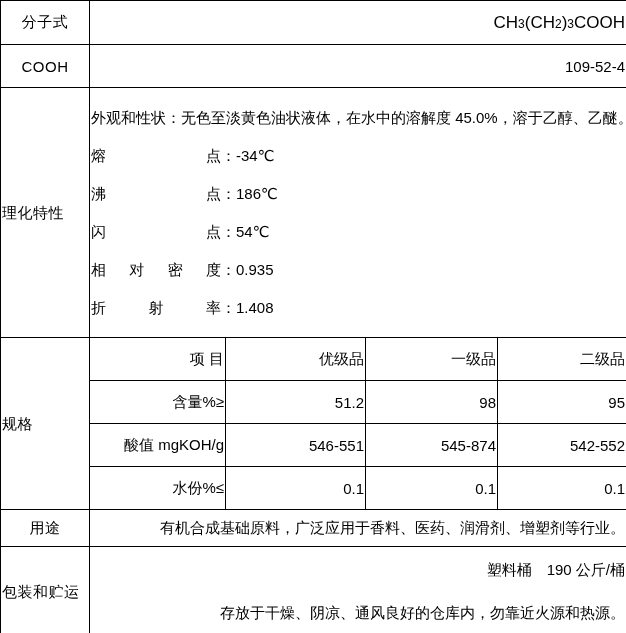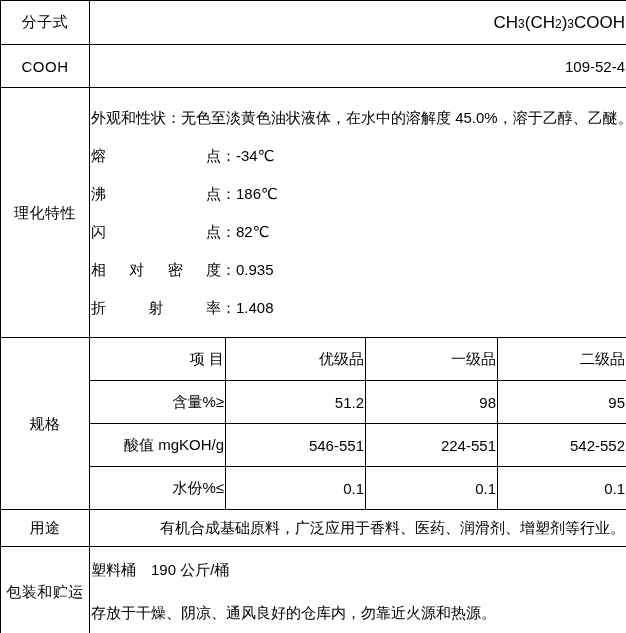--- a/index.html
+++ b/index.html
@@ -27,21 +27,21 @@
     padding: 1px;
     box-sizing: border-box;
     overflow: hidden;
   }
   
   td.lab {
     text-align: center;
     letter-spacing: 0.5px;
   }
   td.lab-top {
-    text-align: center;
+    text-align: left;
     vertical-align: top;
     line-height: 40px;
   }
   
   td.val {
     text-align: right;
     padding-left: 9px;
   }
   
   .formula { font-size: 17px; }
@@ -63,21 +63,21 @@
   }
   
   td.spec-cell {
     text-align: right;
   }
   
   td.pack {
     vertical-align: top;
     padding-left: 9px;
   }
-  .pack-line { line-height: 43px; }
+  .pack-line { line-height: 43px; text-align: right; }
   
   tr.r-formula  { height: 44px; }
   tr.r-casno    { height: 43px; }
   tr.r-phys     { height: 250px; }
   tr.r-spec     { height: 43px; }
   tr.r-usage    { height: 37px; }
   tr.r-pack     { height: 88px; }
 </style>
 </head>
 <body>
@@ -104,21 +104,21 @@
       <td class="lab">COOH</td>
       <td class="val" colspan="4">109-52-4</td>
     </tr>
 
     <tr class="r-phys">
       <td class="lab lab-top">理化特性</td>
       <td class="phys" colspan="4">
         <div class="phys-line">外观和性状：无色至淡黄色油状液体，在水中的溶解度 45.0%，溶于乙醇、乙醚。</div>
         <div class="phys-line"><span class="plabel">熔点</span><span>：</span><span>-34℃</span></div>
         <div class="phys-line"><span class="plabel">沸点</span><span>：</span><span>186℃</span></div>
-        <div class="phys-line"><span class="plabel">闪点</span><span>：</span><span>82℃</span></div>
+        <div class="phys-line"><span class="plabel">闪点</span><span>：</span><span>54℃</span></div>
         <div class="phys-line"><span class="plabel">相对密度</span><span>：</span><span>0.935</span></div>
         <div class="phys-line"><span class="plabel">折射率</span><span>：</span><span>1.408</span></div>
       </td>
     </tr>
 
     <tr class="r-spec">
       <td class="lab lab-top" rowspan="4">规格</td>
       <td class="spec-cell">项 目</td>
       <td class="spec-cell">优级品</td>
       <td class="spec-cell">一级品</td>
@@ -128,21 +128,21 @@
     <tr class="r-spec">
       <td class="spec-cell">含量%≥</td>
       <td class="spec-cell">51.2</td>
       <td class="spec-cell">98</td>
       <td class="spec-cell">95</td>
     </tr>
 
     <tr class="r-spec">
       <td class="spec-cell">酸值 mgKOH/g</td>
       <td class="spec-cell">546-551</td>
-      <td class="spec-cell">224-551</td>
+      <td class="spec-cell">545-874</td>
       <td class="spec-cell">542-552</td>
     </tr>
 
     <tr class="r-spec">
       <td class="spec-cell">水份%≤</td>
       <td class="spec-cell">0.1</td>
       <td class="spec-cell">0.1</td>
       <td class="spec-cell">0.1</td>
     </tr>
 

